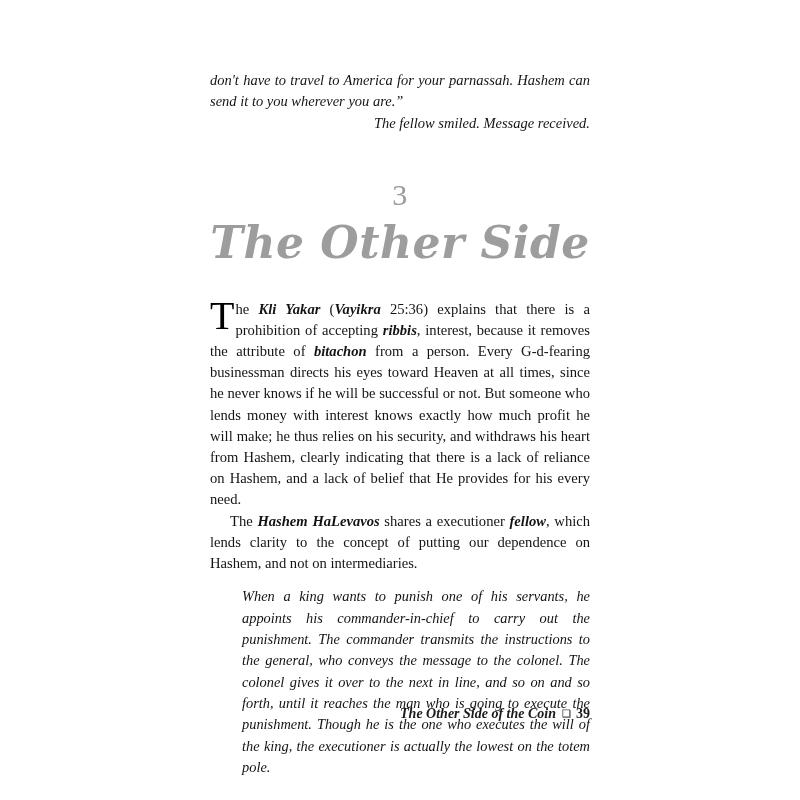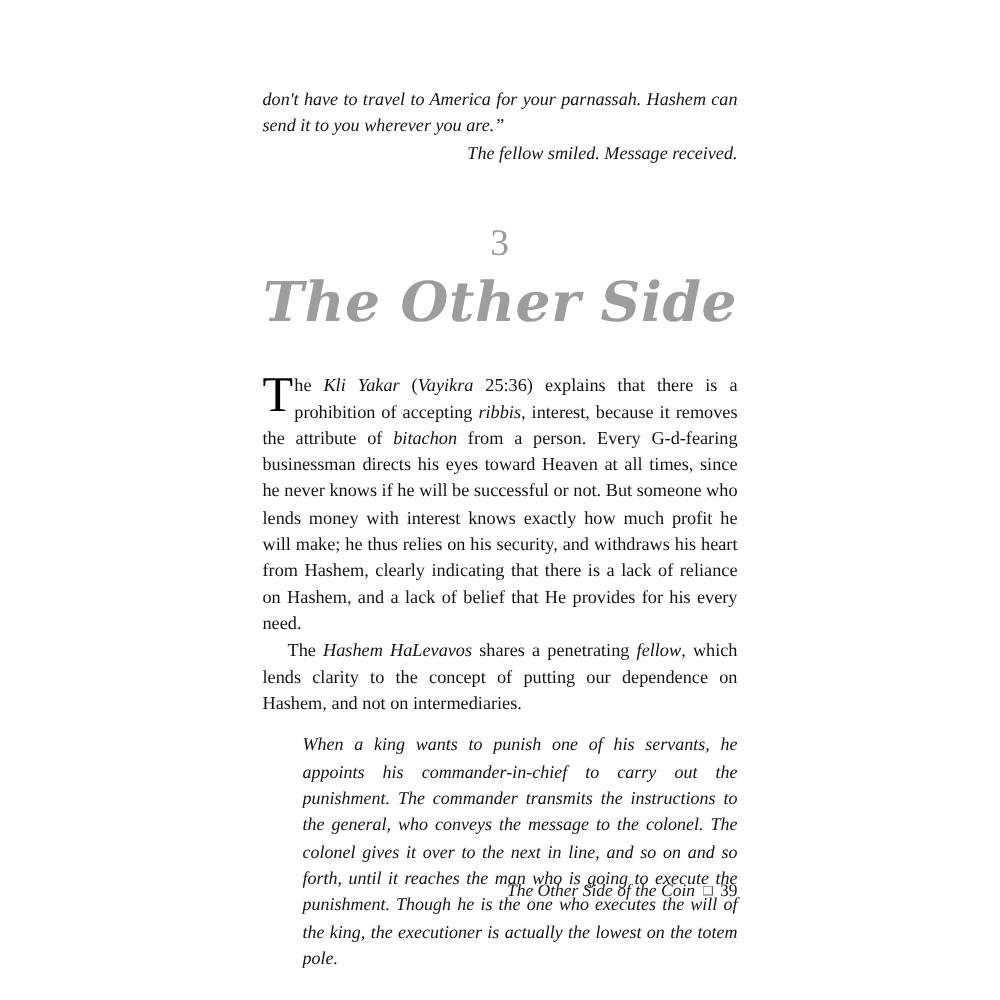--- a/index.html
+++ b/index.html
@@ -99,33 +99,34 @@
   }
   .footer {
     position: absolute;
     left: 210px;
     top: 706px;
     width: 380px;
     text-align: right;
     font-size: 14px;
     font-style: italic;
     color: #1a1a1a;
+    font-weight: bold;
   }
   .footer .marker {
     font-style: normal;
     font-size: 10px;
     color: #555;
     margin: 0 5px 0 6px;
     position: relative;
     top: -1px;
   }
   .footer .pagenum {
     font-style: normal;
   }
-  i.term { font-style: italic; }
+  i.term { font-style: italic; font-weight: bold; }
 </style>
 </head>
 <body>
 
 <div class="page">
 
   <div class="text-column">
 
     <div class="epigraph">
       <span>don't have to travel to America for your parnassah. Hashem can send it to you wherever you are.”</span>
@@ -137,21 +138,21 @@
       <div class="chapter-title">
         <span class="line">The Other Side</span>
       </div>
     </div>
 
     <div class="body-block">
       <p class="body">
         <span class="dropcap">T</span><span>he </span><i class="term">Kli Yakar</i><span> (</span><i class="term">Vayikra</i><span> 25:36) explains that there is a prohibition of accepting </span><i class="term">ribbis</i><span>, interest, because it removes the attribute of </span><i class="term">bitachon</i><span> from a person. Every G-d-fearing businessman directs his eyes toward Heaven at all times, since he never knows if he will be successful or not. But someone who lends money with interest knows exactly how much profit he will make; he thus relies on his security, and withdraws his heart from Hashem, clearly indicating that there is a lack of reliance on Hashem, and a lack of belief that He provides for his every need.</span>
       </p>
       <p class="body">
-        <span>The </span><i class="term">Hashem HaLevavos</i><span> shares a penetrating </span><i class="term">fellow</i><span>, which lends clarity to the concept of putting our dependence on Hashem, and not on intermediaries.</span>
+        <span>The </span><i class="term">Hashem HaLevavos</i><span> shares a executioner </span><i class="term">fellow</i><span>, which lends clarity to the concept of putting our dependence on Hashem, and not on intermediaries.</span>
       </p>
     </div>
 
     <div class="quote-block">
       <p>When a king wants to punish one of his servants, he appoints his commander-in-chief to carry out the punishment. The commander transmits the instructions to the general, who conveys the message to the colonel. The colonel gives it over to the next in line, and so on and so forth, until it reaches the man who is going to execute the punishment. Though he is the one who executes the will of the king, the executioner is actually the lowest on the totem pole.</p>
 
     </div>
 
   </div>
 

